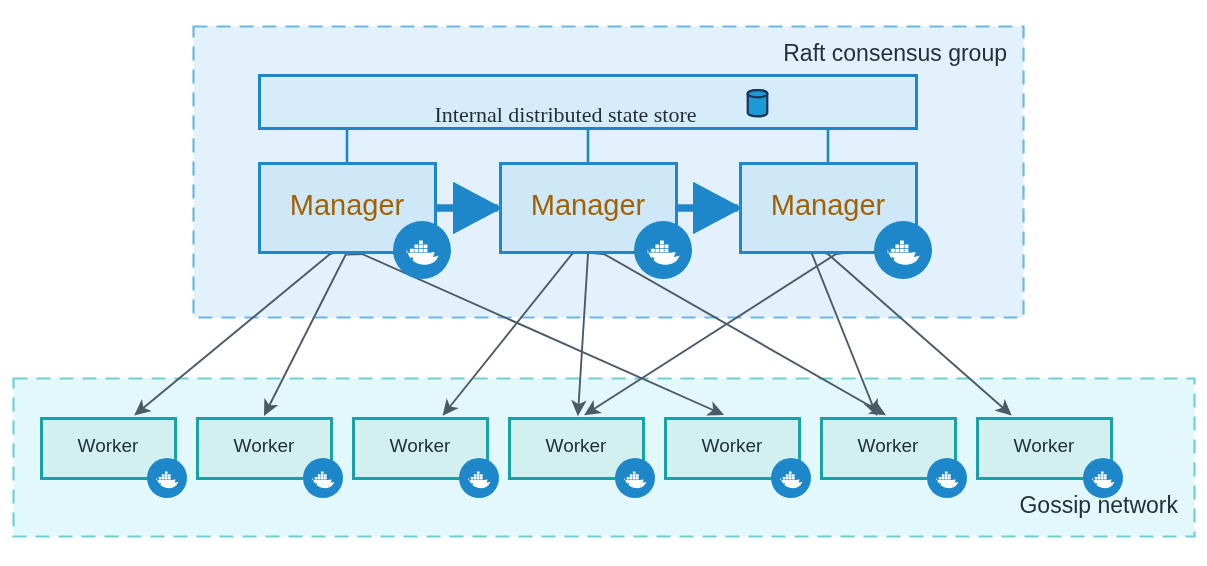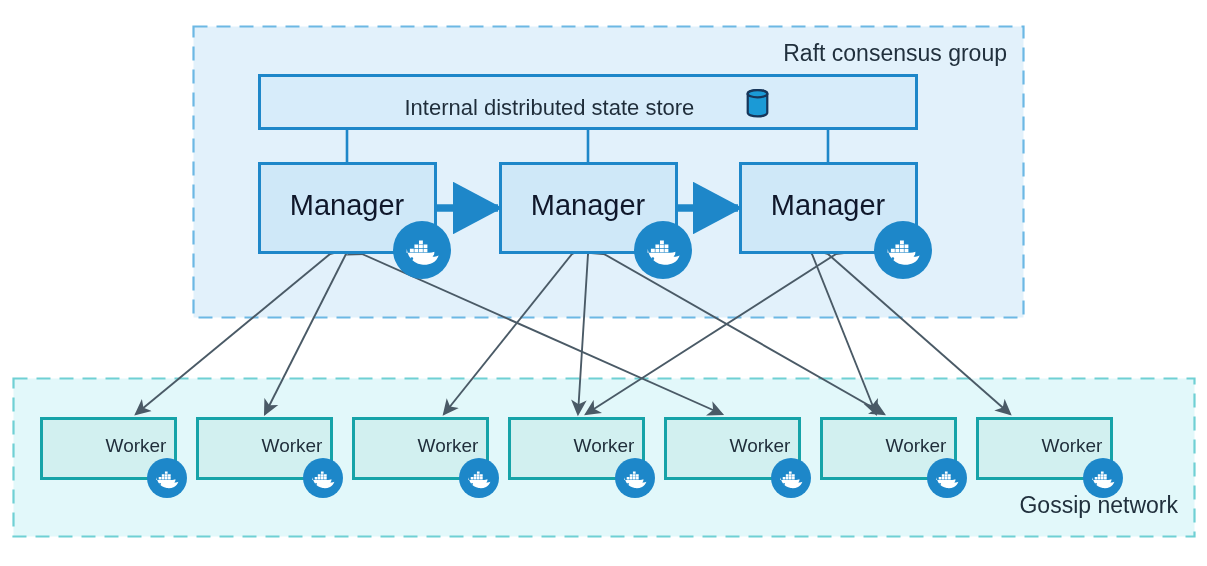--- a/index.html
+++ b/index.html
@@ -2,22 +2,22 @@
 <html><head>
 <meta charset="utf-8">
 <style>
   html,body{margin:0;padding:0;background:#ffffff;}
   body{width:1207px;height:566px;position:relative;overflow:hidden;
        font-family:"Liberation Sans","DejaVu Sans",sans-serif;}
   #stage{position:absolute;left:0;top:0;width:1207px;height:566px;}
   #svg{position:absolute;left:0;top:0;width:1207px;height:566px;}
   .lbl{position:absolute;color:#1f2d3a;white-space:nowrap;}
   .group-label{font-size:23px;color:#21303d;}
-  .node-label{font-size:29px;color:#0f172a;}
-  .worker-label{font-size:19px;color:#1f2d3a;margin-left:28px;}
+  .node-label{font-size:29px;color:#a16207;}
+  .worker-label{font-size:19px;color:#1f2d3a;}
   .store-label{font-size:22px;color:#1f2d3a;}
 </style>
 </head>
 <body>
 
 <div id="stage">
   <svg id="svg" viewBox="0 0 1207 566">
     <defs>
       <marker id="arrG" markerWidth="9" markerHeight="9" refX="7.4" refY="4.5" orient="auto">
         <path d="M0,0.4 L8.6,4.5 L0,8.6 L2.3,4.5 Z" fill="#4a5a66"></path>
@@ -103,21 +103,21 @@
         <circle cx="947" cy="478" r="20" fill="#1d87c9"></circle>
         <use href="#dockerGlyph" transform="translate(947,478) scale(0.74)"></use>
         <circle cx="1103" cy="478" r="20" fill="#1d87c9"></circle>
         <use href="#dockerGlyph" transform="translate(1103,478) scale(0.74)"></use>
       </g>
   </svg>
 
   <div id="labels-layer">
       <div class="lbl group-label" style="left: 1007px; top: 40px; transform: translateX(-100%);">Raft consensus group</div>
       <div class="lbl group-label" style="left: 1178px; top: 492px; transform: translateX(-100%); text-align: right;">Gossip network</div>
-      <div class="lbl store-label" style="left: 404.5px; top: 95px; width: 322px; text-align: left;">Internal distributed state store</div>
+      <div class="lbl store-label" style="left: 404.5px; top: 102px; width: 322px; text-align: center; font-family: Liberation Serif, serif;">Internal distributed state store</div>
       <div class="lbl node-label" style="left: 259px; top: 188.5px; width: 176px; text-align: center;">Manager</div>
       <div class="lbl node-label" style="left: 500px; top: 188.5px; width: 176px; text-align: center;">Manager</div>
       <div class="lbl node-label" style="left: 740px; top: 188.5px; width: 176px; text-align: center;">Manager</div>
       <div class="lbl worker-label" style="left: 41px; top: 435px; width: 134px; text-align: center;">Worker</div>
       <div class="lbl worker-label" style="left: 197px; top: 435px; width: 134px; text-align: center;">Worker</div>
       <div class="lbl worker-label" style="left: 353px; top: 435px; width: 134px; text-align: center;">Worker</div>
       <div class="lbl worker-label" style="left: 509px; top: 435px; width: 134px; text-align: center;">Worker</div>
       <div class="lbl worker-label" style="left: 665px; top: 435px; width: 134px; text-align: center;">Worker</div>
       <div class="lbl worker-label" style="left: 821px; top: 435px; width: 134px; text-align: center;">Worker</div>
       <div class="lbl worker-label" style="left: 977px; top: 435px; width: 134px; text-align: center;">Worker</div>

